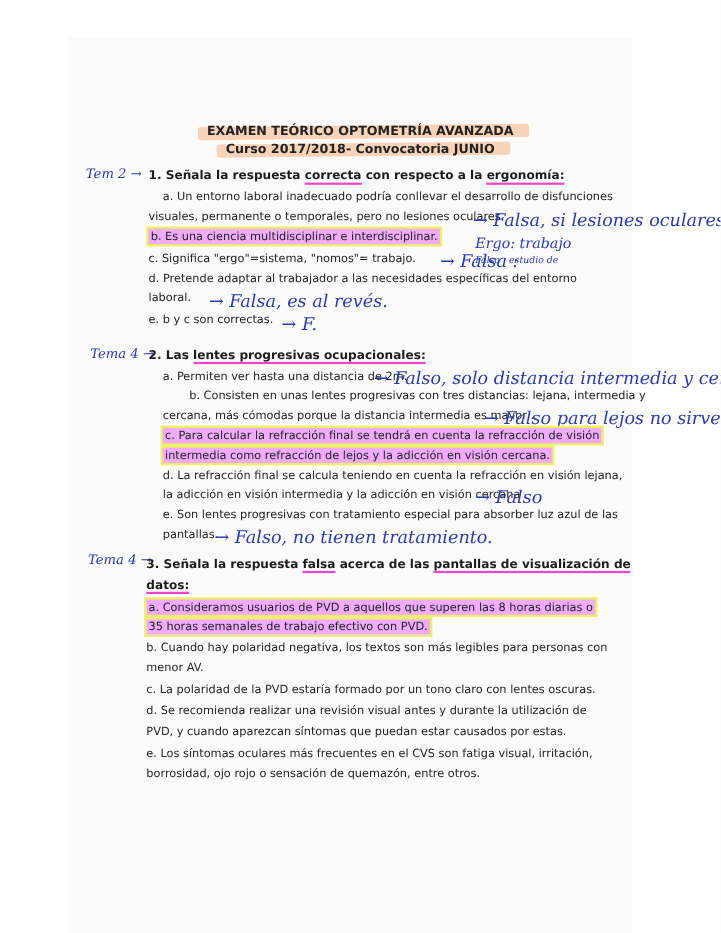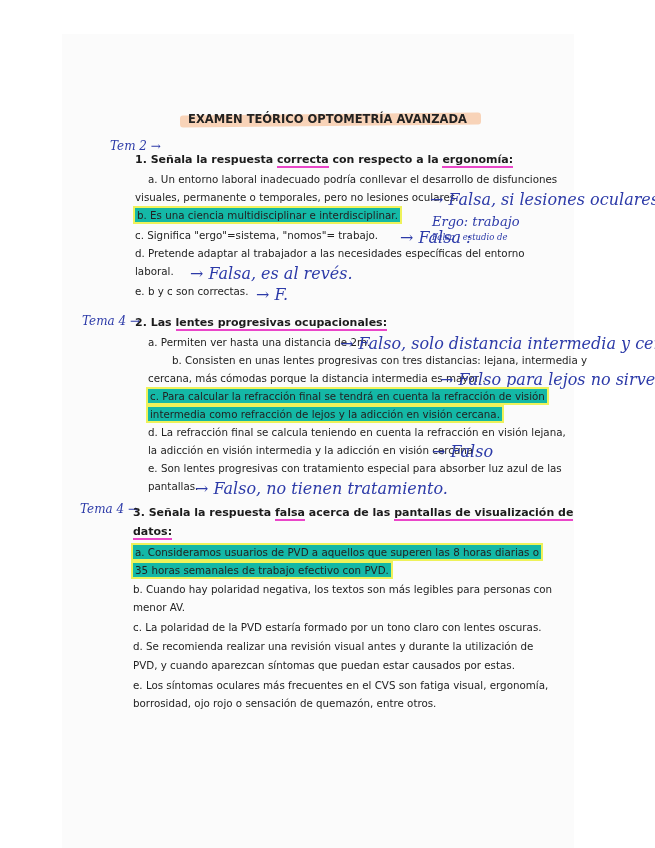--- a/index.html
+++ b/index.html
@@ -6,36 +6,36 @@
   body { width:655px; height:848px; background:#ffffff; position:relative; overflow:hidden; font-family:"DejaVu Sans", sans-serif; }
   .paper { position:absolute; left:62px; top:34px; width:512px; height:814px; background:#fbfbfb; }
   .title-wrap { position:absolute; left:0; width:655px; text-align:center; }
   .title { font-weight:bold; font-size:11.5px; color:#222; position:relative; display:inline-block; padding:1px 6px; }
   .title .hl { position:absolute; left:-2px; right:-8px; top:3px; bottom:1px; background:#f7c9a8; opacity:0.8; border-radius:3px; transform:rotate(-0.6deg); z-index:0; }
   .title span.t { position:relative; z-index:1; }
   .q { position:absolute; left:135px; font-weight:bold; font-size:11px; color:#1c1c1c; }
   .tema { position:absolute; font-family:"DejaVu Serif", serif; font-style:italic; color:#2c3aa8; font-size:12px; }
   .opt { position:absolute; left:135px; font-size:10.3px; color:#222; white-space:nowrap; }
   .hw { position:absolute; font-family:"DejaVu Serif", serif; font-style:italic; color:#2c3aa8; font-size:16px; white-space:nowrap; }
-  .hly { background:#14b8a6; padding:1px 2px; box-shadow:0 0 0 2px #eef25a; }
+  .hly { background:#f0abfc; padding:1px 2px; box-shadow:0 0 0 2px #eef25a; }
   .ul { border-bottom:2.5px solid #ea46c9; padding-bottom:0px; }
 </style>
 </head>
 <body>
 
 <div class="paper"></div>
 
 <div class="title-wrap" style="top:108px;">
   <div class="title"><div class="hl"></div><span class="t">EXAMEN TEÓRICO OPTOMETRÍA AVANZADA</span></div>
 </div>
 <div class="title-wrap" style="top:124px;">
-  <div class="title"><div class="hl"></div></div>
+  <div class="title"><div class="hl"></div><span class="t">Curso 2017/2018- Convocatoria JUNIO</span></div>
 </div>
 
-<div class="tema" style="left:78px; top:139px;margin-left:32px;">Tem 2 →</div>
+<div class="tema" style="left:78px; top:151px;">Tem 2 →</div>
 <div class="q" style="top:153px;">
   <span>1.</span>
   <span>Señala la respuesta </span><span class="ul">correcta</span><span> con respecto a la </span><span class="ul">ergonomía:</span>
 </div>
 <div class="opt" style="left:148px; top:173px;">a.  Un entorno laboral inadecuado podría conllevar el desarrollo de disfunciones</div>
 <div class="opt" style="left:135px; top:191px;">visuales, permanente o temporales, pero no lesiones oculares.</div>
 <div class="hw" style="left:430px; top:190px;">→ Falsa, si lesiones oculares.</div>
 <div class="opt" style="top:209px;"><span class="hly">b.  Es una ciencia multidisciplinar e interdisciplinar.</span></div>
 <div class="opt" style="top:229px;">c. Significa "ergo"=sistema, "nomos"= trabajo.</div>
 <div class="hw" style="left:380px; top:228px;margin-left:20px;">→ Falsa : </div>
@@ -72,14 +72,14 @@
   <span>Señala la respuesta </span><span class="ul">falsa</span><span> acerca de las </span><span class="ul">pantallas de visualización de</span>
 </div>
 <div class="q" style="left:133px; top:525px;"><span class="ul">datos:</span></div>
 <div class="opt" style="left:133px; top:546px;"><span class="hly">a. Consideramos usuarios de PVD a aquellos que superen las 8 horas diarias o</span></div>
 <div class="opt" style="left:133px; top:564px;"><span class="hly">35 horas semanales de trabajo efectivo con PVD.</span></div>
 <div class="opt" style="left:133px; top:583px;">b. Cuando hay polaridad negativa, los textos son más legibles para personas con</div>
 <div class="opt" style="left:133px; top:601px;">menor AV.</div>
 <div class="opt" style="left:133px; top:621px;">c. La polaridad de la PVD estaría formado por un tono claro con lentes oscuras.</div>
 <div class="opt" style="left:133px; top:640px;">d. Se recomienda realizar una revisión visual antes y durante la utilización de</div>
 <div class="opt" style="left:133px; top:659px;">PVD, y cuando aparezcan síntomas que puedan estar causados por estas.</div>
-<div class="opt" style="left:133px; top:679px;">e. Los síntomas oculares más frecuentes en el CVS son fatiga visual, ergonomía,</div>
+<div class="opt" style="left:133px; top:679px;">e. Los síntomas oculares más frecuentes en el CVS son fatiga visual, irritación,</div>
 <div class="opt" style="left:133px; top:697px;">borrosidad, ojo rojo o sensación de quemazón, entre otros.</div>
 
 </body></html>

